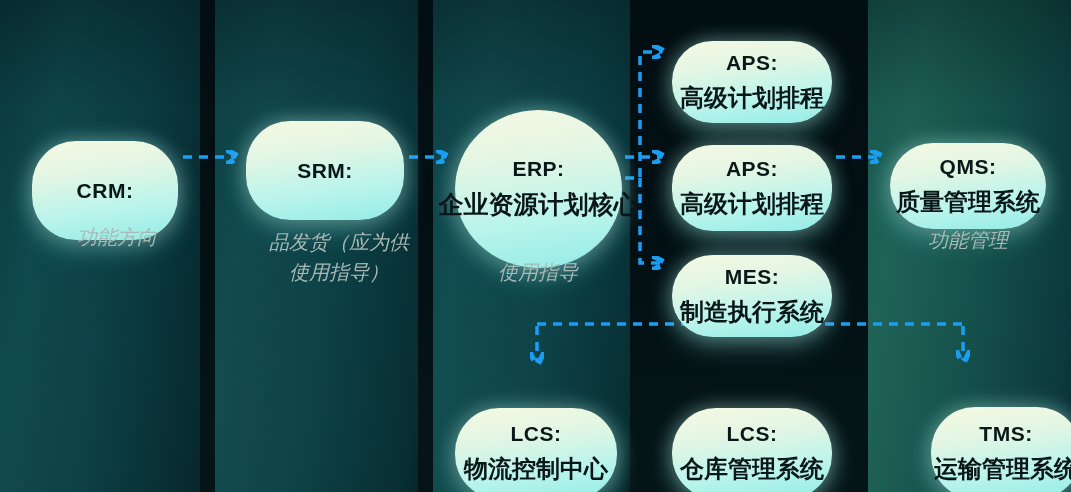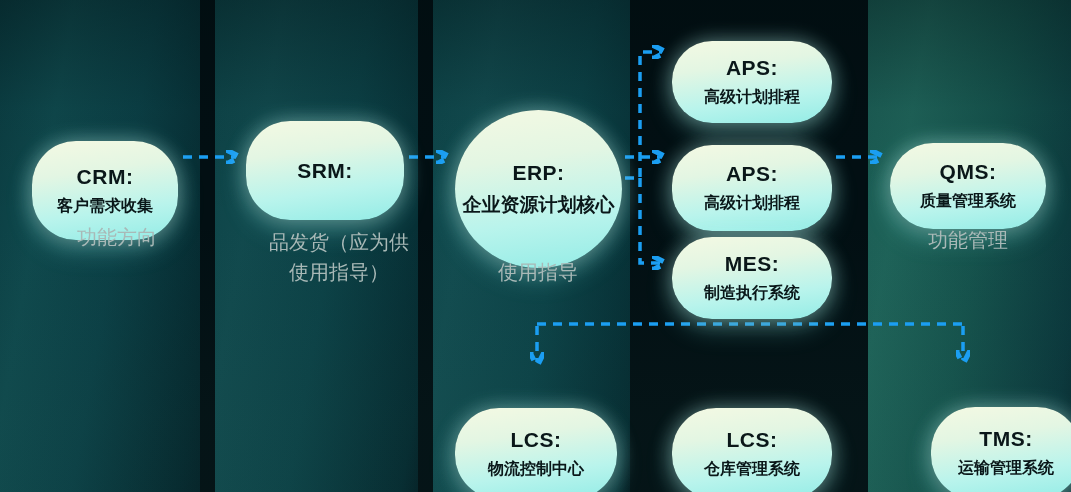--- a/index.html
+++ b/index.html
@@ -25,28 +25,28 @@
   
   .node {
     position:absolute; display:flex; flex-direction:column; align-items:center;
     justify-content:center; gap:7px; text-align:center; color:#0a1719;
     background:linear-gradient(172deg,#f4f9e3 0%,#e3f6e3 32%,#b9f4ec 68%,#93ece6 100%);
     border-radius:44px;
     box-shadow:0 0 20px rgba(205,255,248,0.42), 0 10px 26px rgba(120,230,225,0.28), 0 4px 10px rgba(0,0,0,0.28);
     margin-top:31px;
   }
   .node-code  { font-size:21px; font-weight:700; letter-spacing:0.5px; white-space:nowrap; }
-  .node-label { font-size:16px; font-weight:700; white-space:nowrap; }
+  .node-label { font-size:24px; font-weight:700; white-space:nowrap; }
   .ellipse { border-radius:50%; }
   .r40 { border-radius:40px; }
-  .tight .node-label { font-size:19px; }
+  .tight .node-label { font-size:25px; }
   
   .caption {
     position:absolute; color:#a9b9b7; font-size:20px; line-height:30px;
-    text-align:center; white-space:nowrap;
+    text-align:center; white-space:nowrap;font-style:italic;
   }
   .caption span { display:block; }
 </style>
 </head>
 <body>
 
 <div class="stage">
 
   <div class="col col-1"></div>
   <div class="col col-2"></div>
@@ -67,21 +67,20 @@
     <path d="M625 178 H640 V52 H662" marker-end="url(#ah)"></path>
     <path d="M640 178 V263 H662" marker-end="url(#ah)"></path>
     <path d="M836 157 H880" marker-end="url(#ah)"></path>
     <path d="M537 324 H963"></path>
     <path d="M537 326 V362" marker-end="url(#ah)"></path>
     <path d="M963 326 V360" marker-end="url(#ah)"></path>
   </svg>
 
   <div class="node" style="left:32px; top:110px; width:146px; height:99px;">
     <div class="node-code">CRM:</div>
-    <div class="node-label">客户需求收集</div>
   </div>
 
   <div class="node" style="left:246px; top:90px; width:158px; height:99px;">
     <div class="node-code">SRM:</div>
   </div>
 
   <div class="node ellipse tight" style="left:455px; top:79px; width:167px; height:158px;">
     <div class="node-code">ERP:</div>
     <div class="node-label">企业资源计划核心</div>
   </div>
@@ -89,21 +88,21 @@
   <div class="node r40" style="left:672px; top:10px; width:160px; height:82px;">
     <div class="node-code">APS:</div>
     <div class="node-label">高级计划排程</div>
   </div>
 
   <div class="node r40" style="left:672px; top:114px; width:160px; height:86px;">
     <div class="node-code">APS:</div>
     <div class="node-label">高级计划排程</div>
   </div>
 
-  <div class="node r40" style="left:672px; top:206px; width:160px; height:82px;">
+  <div class="node r40" style="left:672px; top:224px; width:160px; height:82px;">
     <div class="node-code">MES:</div>
     <div class="node-label">制造执行系统</div>
   </div>
 
   <div class="node" style="left:890px; top:112px; width:156px; height:86px;">
     <div class="node-code">QMS:</div>
     <div class="node-label">质量管理系统</div>
   </div>
 
   <div class="node" style="left:455px; top:377px; width:162px; height:91px;">

